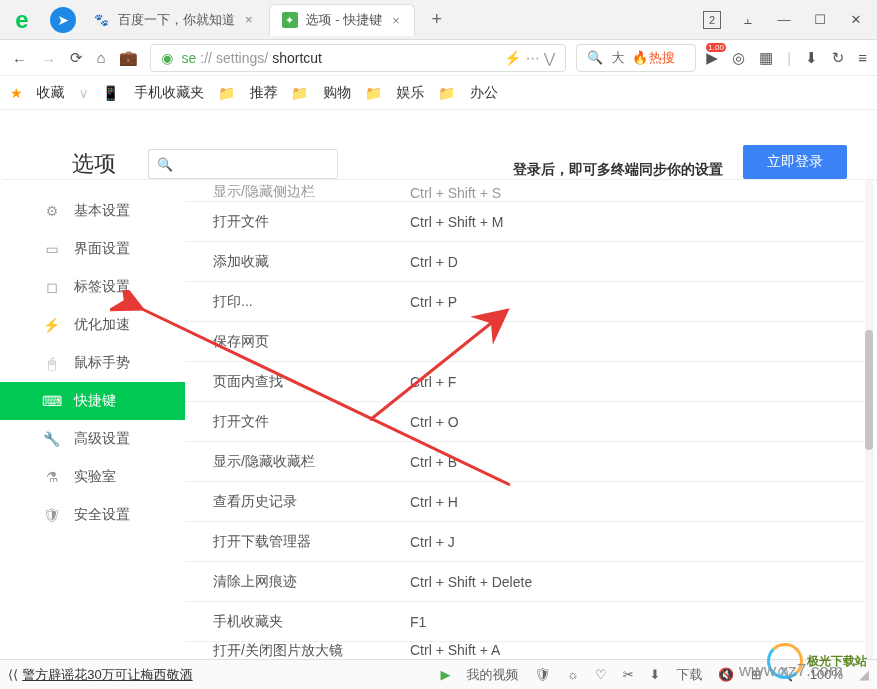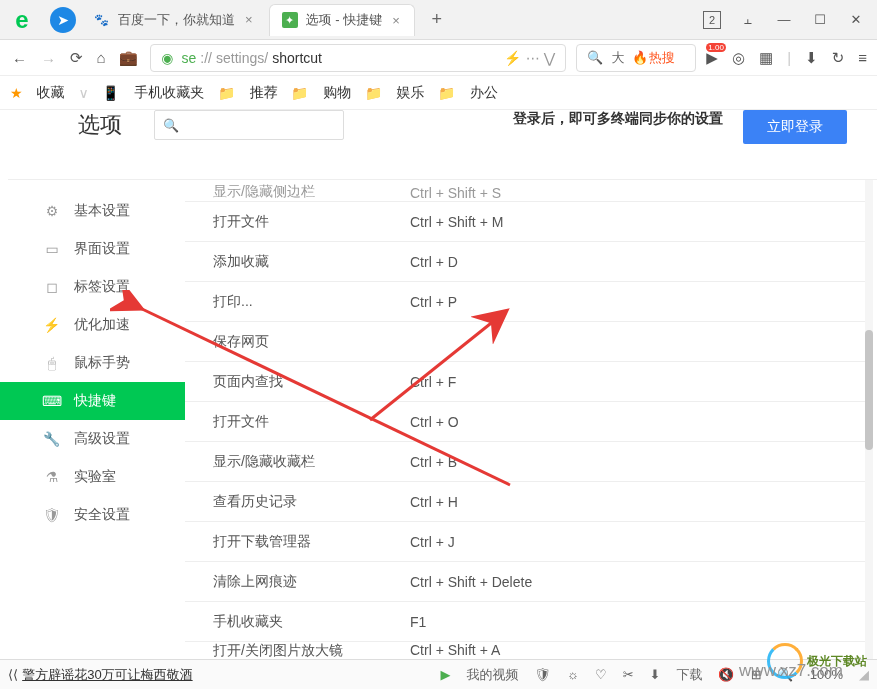--- a/index.html
+++ b/index.html
@@ -26,21 +26,21 @@
 .ext-box{height:28px;border:1px solid #ddd;border-radius:4px;display:flex;align-items:center;padding:0 10px;gap:8px;color:#666;min-width:120px}
 .hot{color:#ff5722;font-size:13px}
 .address-icons{display:flex;align-items:center;gap:14px;color:#555;font-size:15px}
 .badge-dot{position:relative}
 .badge-dot::after{content:attr(data-badge);position:absolute;top:-6px;right:-8px;background:#f44336;color:#fff;font-size:8px;padding:0 2px;border-radius:5px}
 .bookmarks{height:34px;display:flex;align-items:center;padding:0 10px;gap:14px;font-size:14px;color:#333;border-bottom:1px solid #eee}
 .star{color:#ff9800}
 .folder{color:#e6b85c}
 .phone{color:#555}
 .main{display:flex;height:calc(100% - 110px - 30px);position:relative}
-.options-header{position:absolute;top:0;left:8px;right:0;height:70px;display:flex;align-items:flex-start;padding:0 0 0 70px;border-bottom:1px solid #eee;background:#fff;z-index:5}
+.options-header{position:absolute;top:0;left:2px;right:0;height:70px;display:flex;align-items:flex-end;padding:0 0 0 70px;border-bottom:1px solid #eee;background:#fff;z-index:5}
 .options-title{font-size:22px;color:#333;margin-right:32px}
 .search-box{width:190px;height:30px;border:1px solid #ddd;border-radius:2px;display:flex;align-items:center;padding:0 8px;color:#999}
 .sync-text{margin-left:auto;font-size:14px;color:#333;font-weight:bold}
 .login-btn{background:#3b82f6;color:#fff;border:none;height:34px;padding:0 24px;margin:0 30px 0 20px;font-size:14px;cursor:pointer;border-radius:2px}
 .content-wrap{display:flex;width:100%;margin-top:70px;height:calc(100% - 70px)}
 .sidebar{width:185px;padding-top:12px}
 .side-item{height:38px;display:flex;align-items:center;padding-left:44px;gap:14px;color:#555;font-size:14px;cursor:pointer;position:relative}
 .side-item.active{background:#00c853;color:#fff}
 .side-icon{width:16px;height:16px;display:flex;align-items:center;justify-content:center;font-size:14px;color:#999}
 .side-item.active .side-icon{color:#fff}

